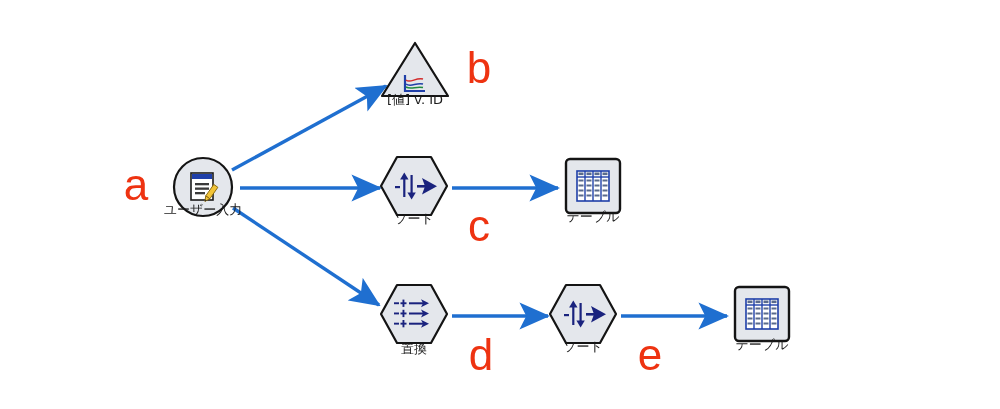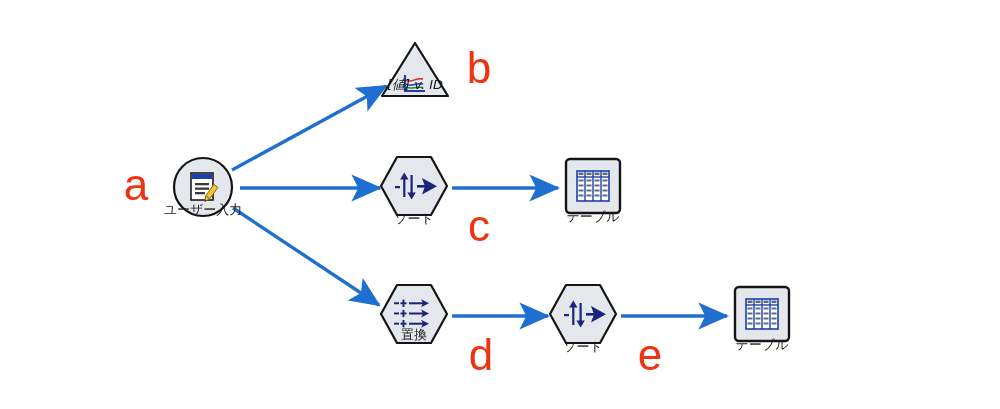--- a/index.html
+++ b/index.html
@@ -110,21 +110,21 @@
       <svg width="74" height="62" viewBox="0 0 74 62">
         <polygon points="37,4 70,57 4,57" fill="#e4e7ec" stroke="#141414" stroke-width="2.2" stroke-linejoin="round"></polygon>
         <g>
           <path d="M27,36 L27,52 L47,52" fill="none" stroke="#1f3fa8" stroke-width="2.2"></path>
           <path d="M28,41 C32,45 38,38 45,40" fill="none" stroke="#d22b2b" stroke-width="1.5"></path>
           <path d="M28,45 C33,49 38,43 45,45" fill="none" stroke="#1f3fa8" stroke-width="1.5"></path>
           <path d="M28,48 C33,51 38,47 45,48.5" fill="none" stroke="#1f8a3f" stroke-width="1.5"></path>
         </g>
       </svg>
     </div>
-    <div class="node-label" style="top:4px;font-style:italic;">[値] v. ID</div>
+    <div class="node-label" style="top:19px;">[値] v. ID</div>
   </div>
 
   <div class="node" style="left:414px; top:188px;">
     <div class="node-shape">
       <svg width="74" height="66" viewBox="0 0 74 66">
         <polygon points="20,4 54,4 70,33 54,62 20,62 4,33" fill="#e4e7ec" stroke="#141414" stroke-width="2.2" stroke-linejoin="round"></polygon>
         <g fill="#1a237e" stroke="#1a237e">
           <rect x="18" y="33" width="5" height="2.2" stroke="none"></rect>
           <rect x="26.2" y="24" width="2.2" height="20" stroke="none"></rect>
           <path d="M27.3,19.5 L31.5,26.5 L23.1,26.5 Z" stroke="none"></path>
@@ -194,21 +194,21 @@
           <path d="M52,32.5 L44,28.5 L46,32.5 L44,36.5 Z"></path>
 
           <rect x="17" y="41.7" width="5" height="1.9"></rect>
           <rect x="25.5" y="39" width="1.9" height="7.3"></rect>
           <rect x="23.5" y="41.7" width="6" height="1.9"></rect>
           <rect x="32" y="41.7" width="16" height="2"></rect>
           <path d="M52,42.7 L44,38.7 L46,42.7 L44,46.7 Z"></path>
         </g>
       </svg>
     </div>
-    <div class="node-label" style="top:10px;">置換</div>
+    <div class="node-label" style="top:24px;">置換</div>
   </div>
 
   <div class="node" style="left:583px; top:316px;">
     <div class="node-shape">
       <svg width="74" height="66" viewBox="0 0 74 66">
         <polygon points="20,4 54,4 70,33 54,62 20,62 4,33" fill="#e4e7ec" stroke="#141414" stroke-width="2.2" stroke-linejoin="round"></polygon>
         <g fill="#1a237e">
           <rect x="18" y="33" width="5" height="2.2"></rect>
           <rect x="26.2" y="24" width="2.2" height="20"></rect>
           <path d="M27.3,19.5 L31.5,26.5 L23.1,26.5 Z"></path>

